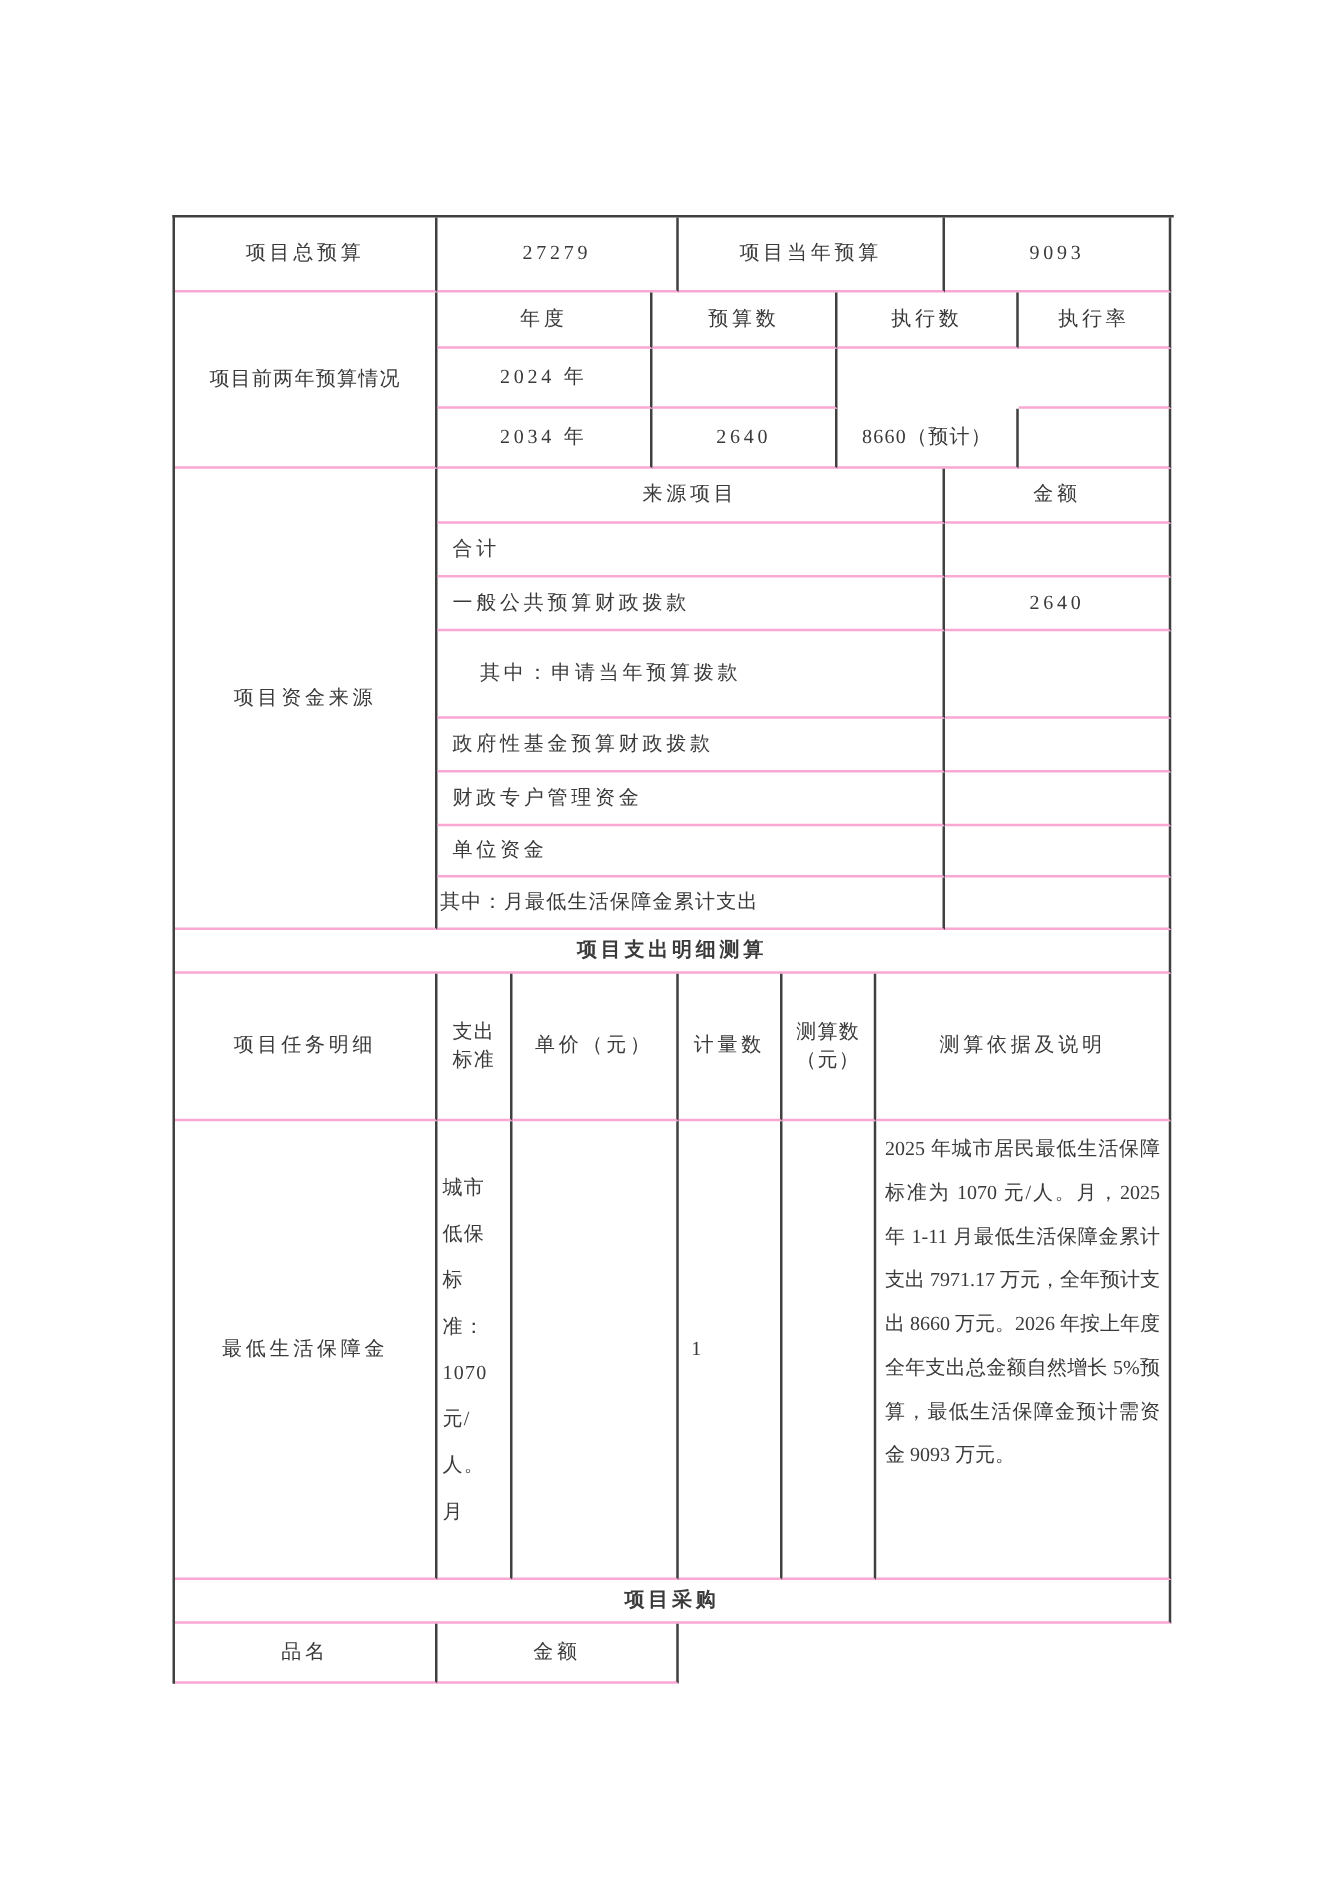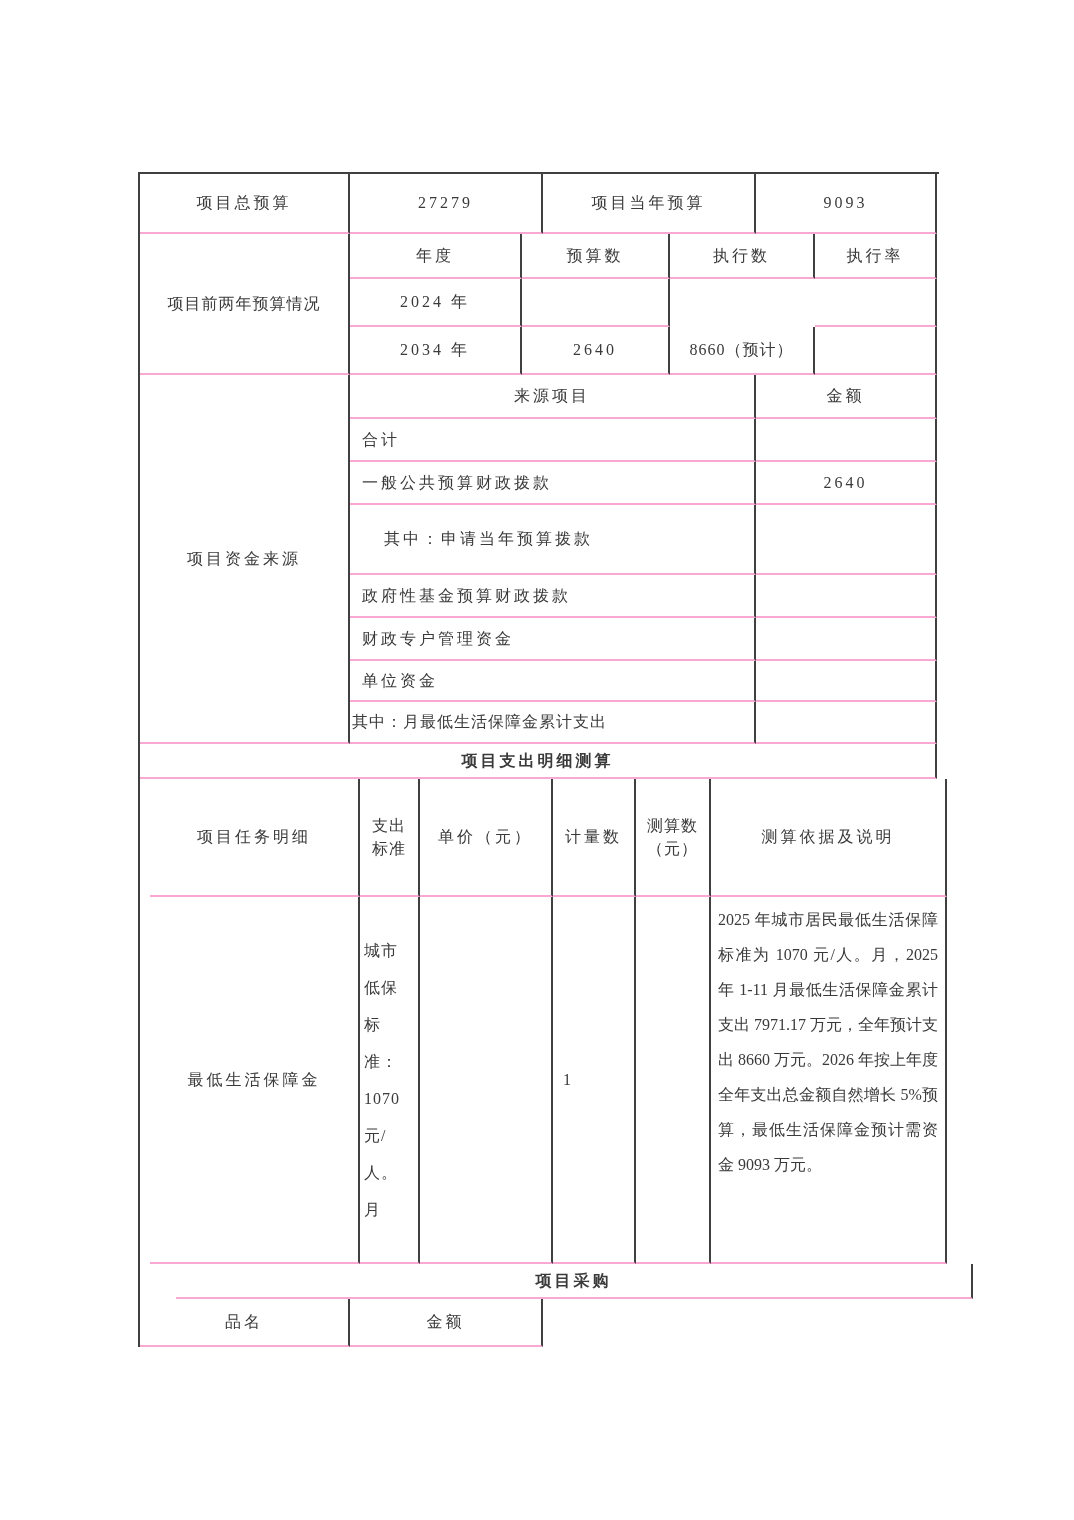--- a/index.html
+++ b/index.html
@@ -20,22 +20,22 @@
   .std { letter-spacing:1px; line-height:37px; padding:4px 4px;
          justify-content:flex-start; text-align:left; align-items:center; }
   .just { align-items:flex-start; justify-content:flex-start; text-align:justify;
           letter-spacing:0px; line-height:35px; padding:5px 7px; }
   .qty { justify-content:flex-start; text-align:left; padding-left:10px; }
   
   .s1 { grid-template-columns:210px 193px 213px 181px; grid-template-rows:60px; }
   .s2 { grid-template-columns:210px 172px 148px 145px 122px; grid-template-rows:45px 48px 48px; }
   .s3 { grid-template-columns:210px 406px 181px; grid-template-rows:44px 43px 43px 70px 43px 43px 41px 42px; }
   .s4 { grid-template-columns:797px; grid-template-rows:35px; }
-  .s5 { grid-template-columns:210px 60px 133px 83px 75px 236px; grid-template-rows:118px 367px;margin-left:10px; }
-  .s6 { grid-template-columns:797px; grid-template-rows:35px;padding-left:36px; }
+  .s5 { grid-template-columns:210px 60px 133px 83px 75px 236px; grid-template-rows:118px 367px; }
+  .s6 { grid-template-columns:797px; grid-template-rows:35px; }
   .s7 { grid-template-columns:210px 193px 394px; grid-template-rows:48px; }
   .r1-3 { grid-row:1 / span 3; grid-column:1; }
   .r1-8 { grid-row:1 / span 8; grid-column:1; }
   .hdr5 { padding:2px 4px; }
 </style>
 </head>
 <body>
 
 <div class="tbl">
 

